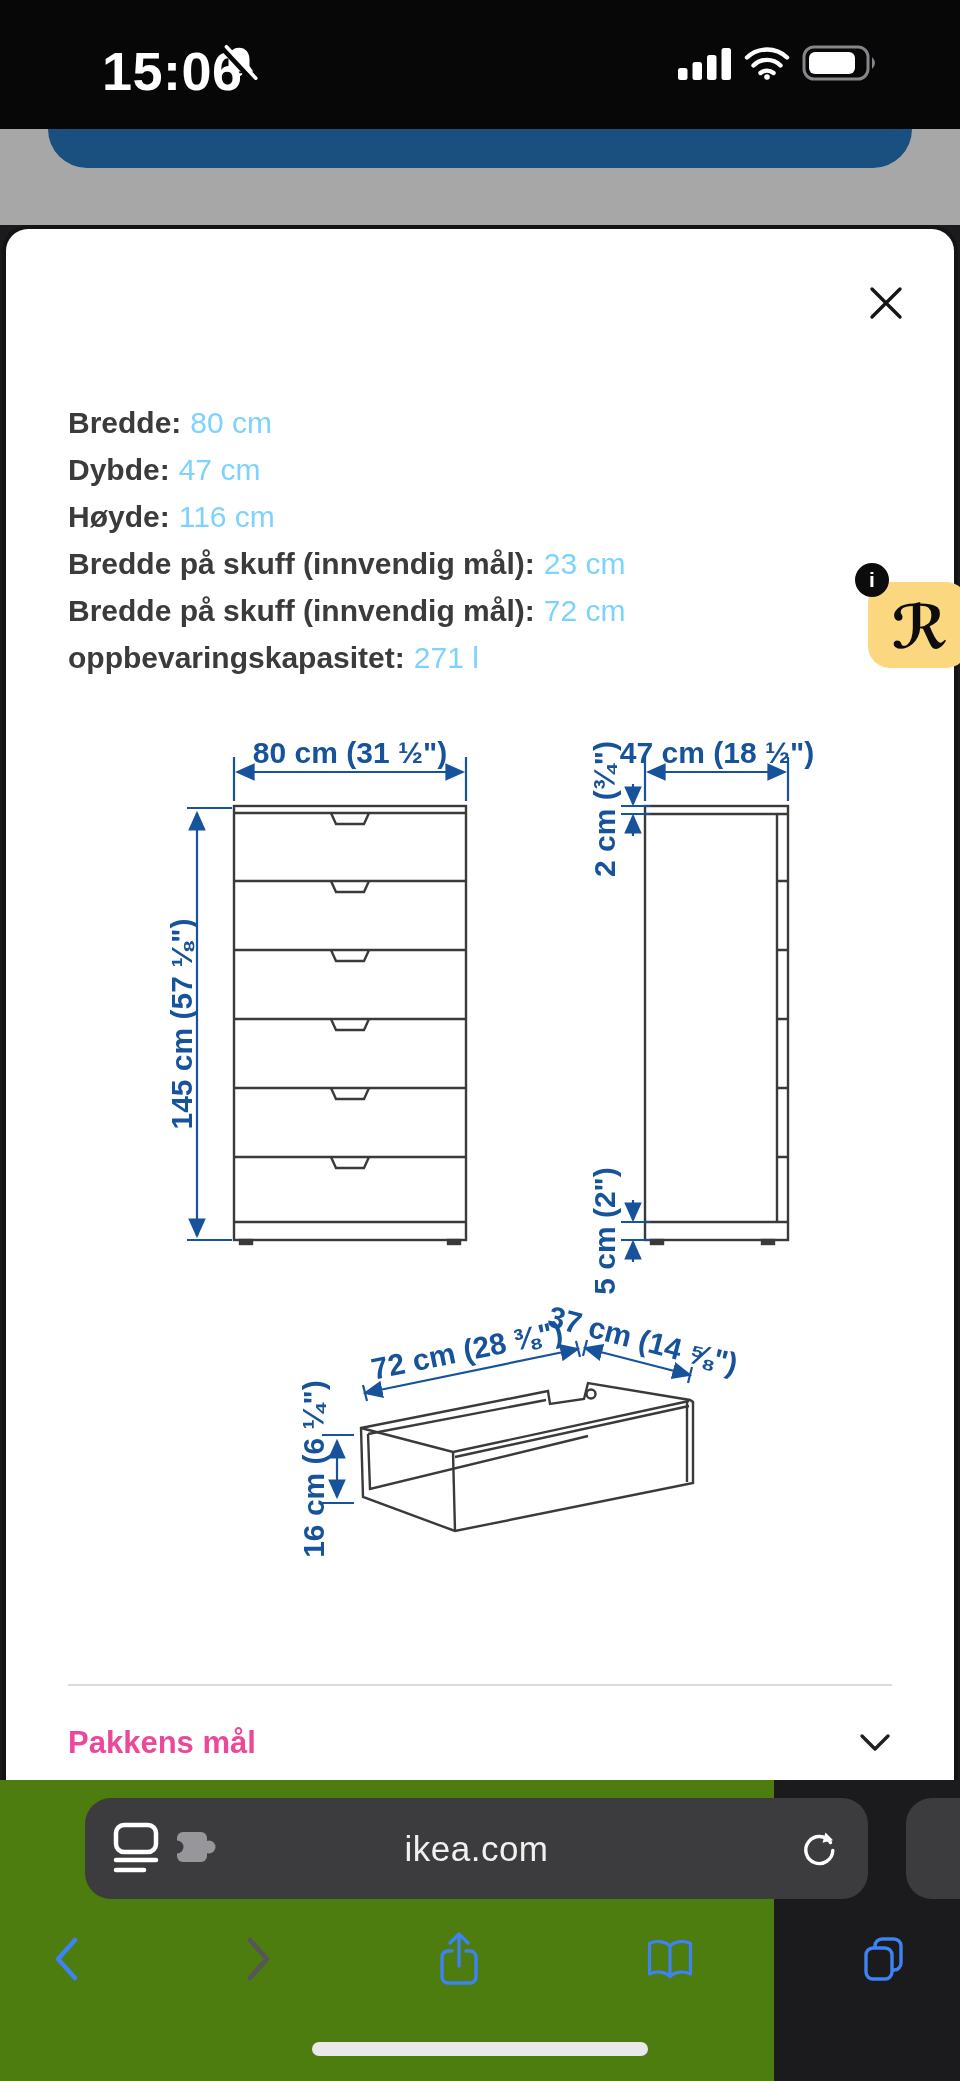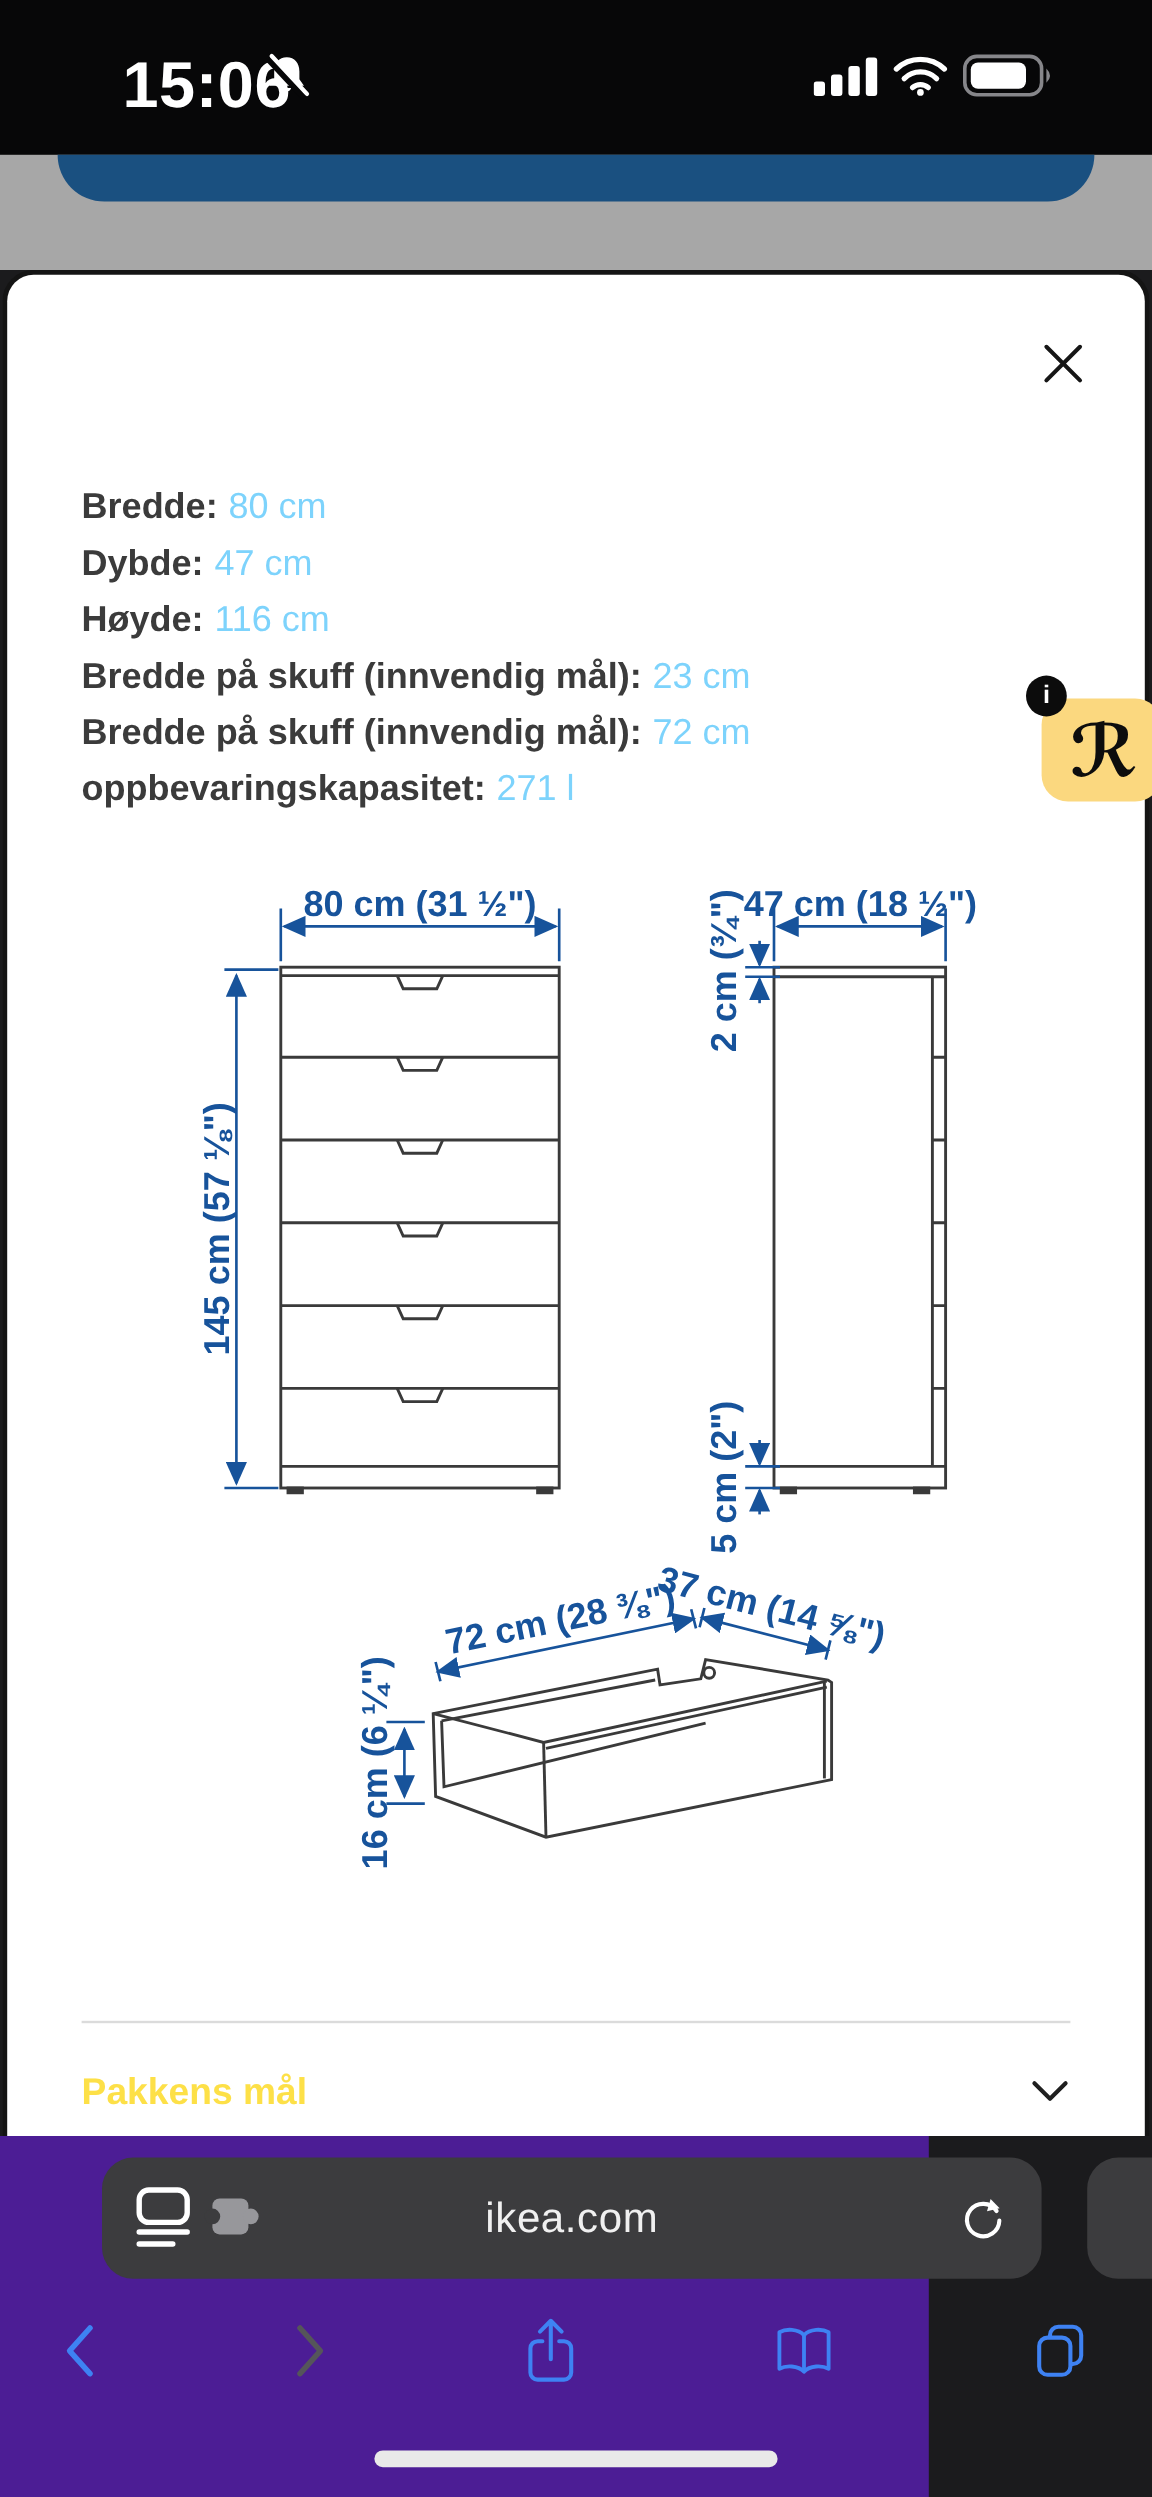--- a/index.html
+++ b/index.html
@@ -19,29 +19,29 @@
   .modal{position:absolute;left:2px;top:225px;width:956px;height:1555px;box-sizing:border-box;
          background:#fff;border:4px solid #141414;border-bottom:none;border-radius:26px 26px 0 0;}
   .closebtn{position:absolute;left:860px;top:277px;width:52px;height:52px;display:flex;align-items:center;justify-content:center;cursor:pointer;}
   .specs{position:absolute;left:68px;top:399px;}
   .spec-row{height:47px;line-height:47px;font-size:30px;white-space:nowrap;}
   .spec-label{font-weight:700;color:#3b3b3b;text-align:center;}
   .spec-value{color:#7dd3fc;margin-left:9px;}
   .diagram{position:absolute;left:0;top:720px;}
   .divider{position:absolute;left:68px;top:1684px;width:824px;height:2px;background:#dbdbdb;}
   .sectionrow{position:absolute;left:68px;top:1716px;width:824px;height:54px;display:flex;align-items:center;justify-content:space-between;cursor:pointer;}
-  .sectiontitle{font-size:31px;font-weight:700;color:#fde047;}
+  .sectiontitle{font-size:31px;font-weight:700;color:#ec4899;}
   
   .ext-badge{position:absolute;left:868px;top:582px;width:100px;height:86px;background:#fbd87f;border-radius:22px;
              display:flex;align-items:center;justify-content:center;cursor:pointer;}
   .ext-r{font-family:"DejaVu Serif","DejaVu Sans",serif;font-style:italic;font-weight:700;font-size:60px;color:#0d0d0d;transform:translate(2px,2px);}
   .ext-info{position:absolute;left:855px;top:563px;width:34px;height:34px;border-radius:50%;background:#0c0c0c;color:#fff;
             font-size:21px;font-weight:700;display:flex;align-items:center;justify-content:center;cursor:pointer;}
   
-  .chrome{position:absolute;left:0;top:1780px;width:774px;height:301px;background:#4c1d95;}
+  .chrome{position:absolute;left:0;top:1780px;width:774px;height:301px;background:#4d7c0f;}
   .urlpill{position:absolute;left:85px;top:18px;width:783px;height:101px;background:#3c3c3e;border-radius:26px;cursor:pointer;}
   .pill2{position:absolute;left:906px;top:18px;width:66px;height:101px;background:#3c3c3e;border-radius:26px 0 0 26px;cursor:pointer;}
   .urltext{position:absolute;left:0;top:0;width:100%;height:101px;display:flex;align-items:center;justify-content:center;
            color:#f0f0f0;font-size:35px;letter-spacing:.5px;}
   .pageicons{position:absolute;left:28px;top:24px;display:flex;gap:10px;align-items:flex-start;}
   .reload{position:absolute;right:26px;top:28px;}
   .navrow{position:absolute;left:0;top:148px;width:960px;height:62px;display:flex;align-items:center;
           justify-content:space-between;padding:0 52px;box-sizing:border-box;}
   .navbtn{display:flex;align-items:center;justify-content:center;cursor:pointer;}
   .homebar{position:absolute;left:312px;top:262px;width:336px;height:14px;border-radius:7px;background:#e9e9e9;}

